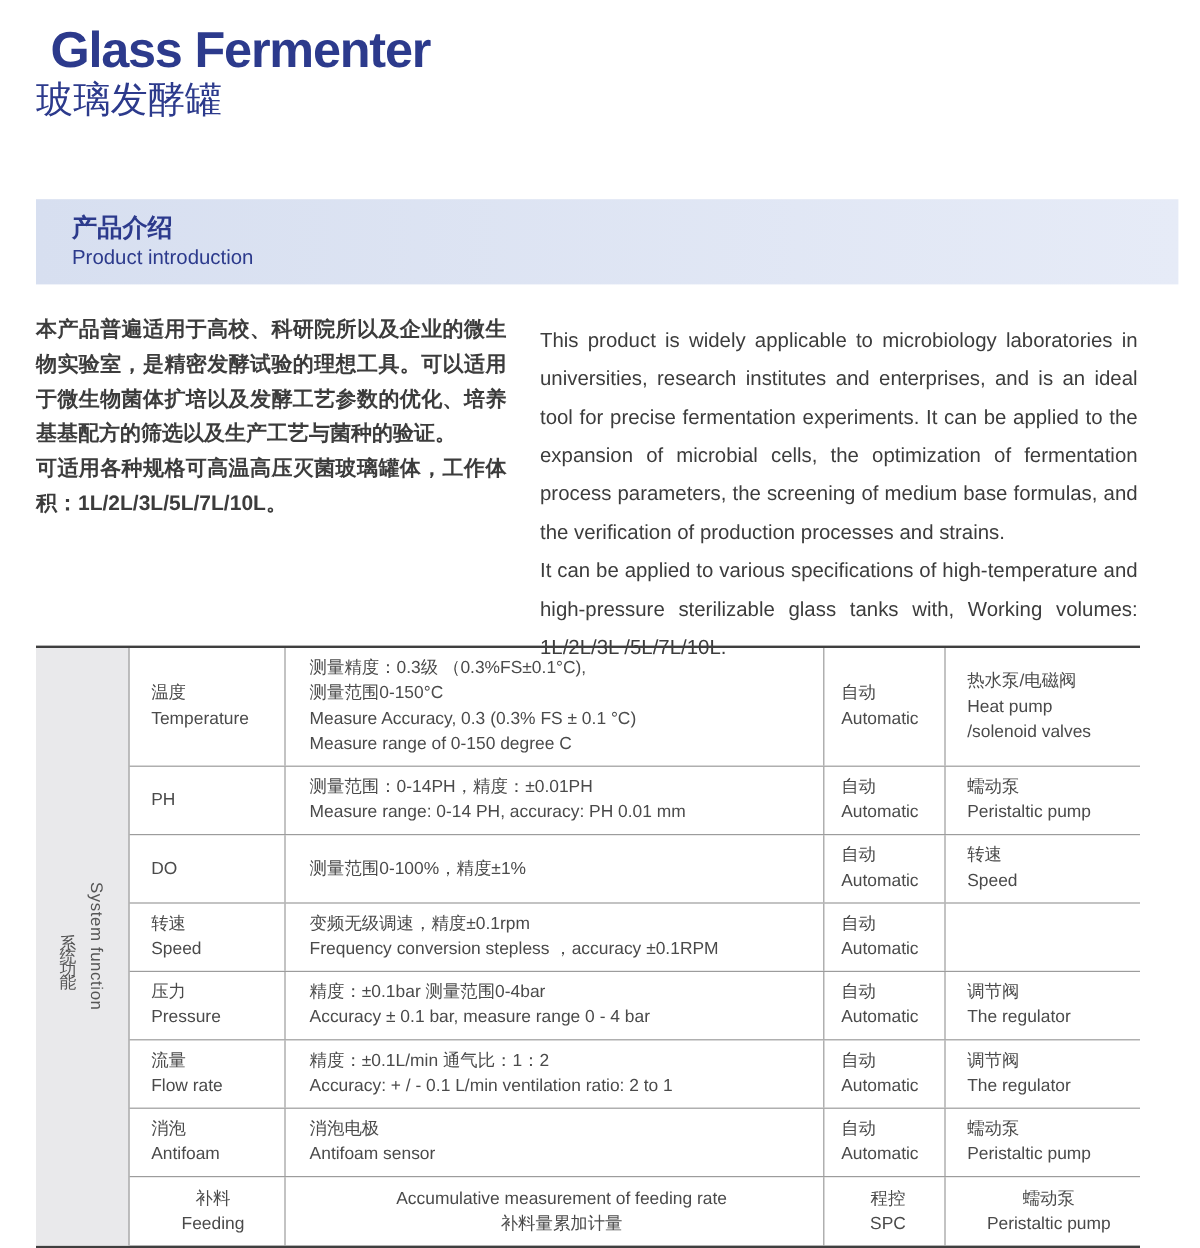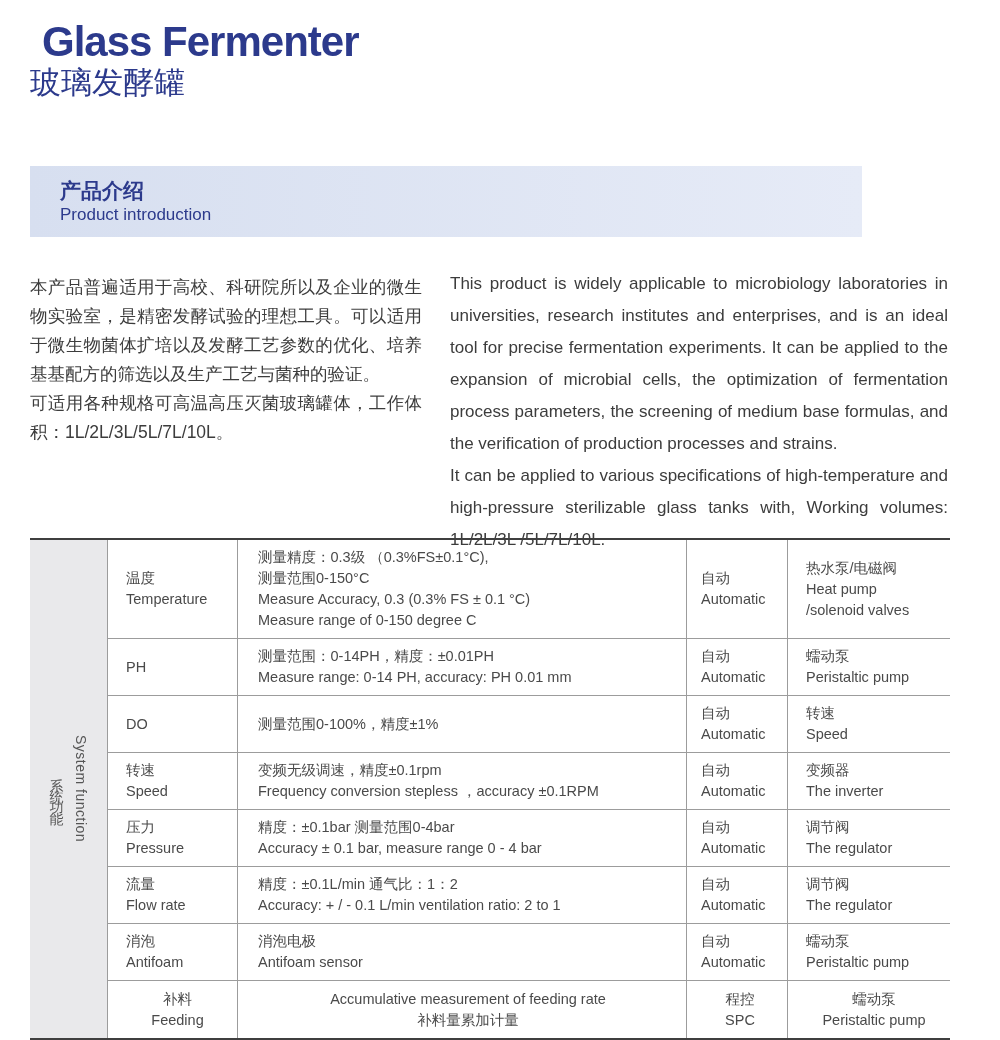--- a/index.html
+++ b/index.html
@@ -22,30 +22,30 @@
   .page-title{
     position:absolute;left:30px;top:6px;margin:12px;
     font-size:42px;font-weight:bold;letter-spacing:-1px;
     color:var(--brand);
   }
   .page-title-cn{
     position:absolute;left:30px;top:62px;margin:0;
     font-size:31px;font-weight:normal;color:var(--brand);
   }
   .band{
-    position:absolute;left:30px;top:166px;width:832px;height:71px;
+    position:absolute;left:30px;top:166px;width:952px;height:71px;
     background:linear-gradient(90deg,var(--band-bg1) 0%,var(--band-bg2) 100%);
     display:flex;flex-direction:column;justify-content:center;
     padding-left:30px;
   }
   .band .cn{font-size:21px;font-weight:bold;color:var(--brand);line-height:26px;}
   .band .en{font-size:17px;font-weight:normal;color:var(--brand);line-height:22px;}
   .intro-cn{
-    position:absolute;left:30px;top:273px;width:392px;
-    font-size:17.5px;line-height:29px;color:var(--body-text);text-align:justify;
+    position:absolute;left:30px;top:260px;width:392px;
+    font-size:17.5px;line-height:29px;color:var(--body-text);text-align:justify;font-weight:bold;
   }
   .intro-en{
     position:absolute;left:450px;top:268px;width:498px;
     font-size:17px;line-height:32px;color:var(--body-text);text-align:justify;
   }
   .intro-cn p,.intro-en p{margin:0;}
   .spec-table{
     position:absolute;left:30px;top:538px;width:920px;
     border-top:2px solid var(--line-dark);
     border-bottom:2px solid var(--line-dark);
@@ -168,24 +168,20 @@
           <div>Speed</div>
         </div>
         <div class="cell desc">
           <div>变频无级调速，精度±0.1rpm</div>
           <div>Frequency conversion stepless ，accuracy ±0.1RPM</div>
         </div>
         <div class="cell ctrl">
           <div>自动</div>
           <div>Automatic</div>
         </div>
-        <div class="cell dev">
-          <div>变频器</div>
-          <div>The inverter</div>
-        </div>
       </div>
       <div class="t-row">
         <div class="cell name">
           <div>压力</div>
           <div>Pressure</div>
         </div>
         <div class="cell desc">
           <div>精度：±0.1bar 测量范围0-4bar</div>
           <div>Accuracy ± 0.1 bar, measure range 0 - 4 bar</div>
         </div>

